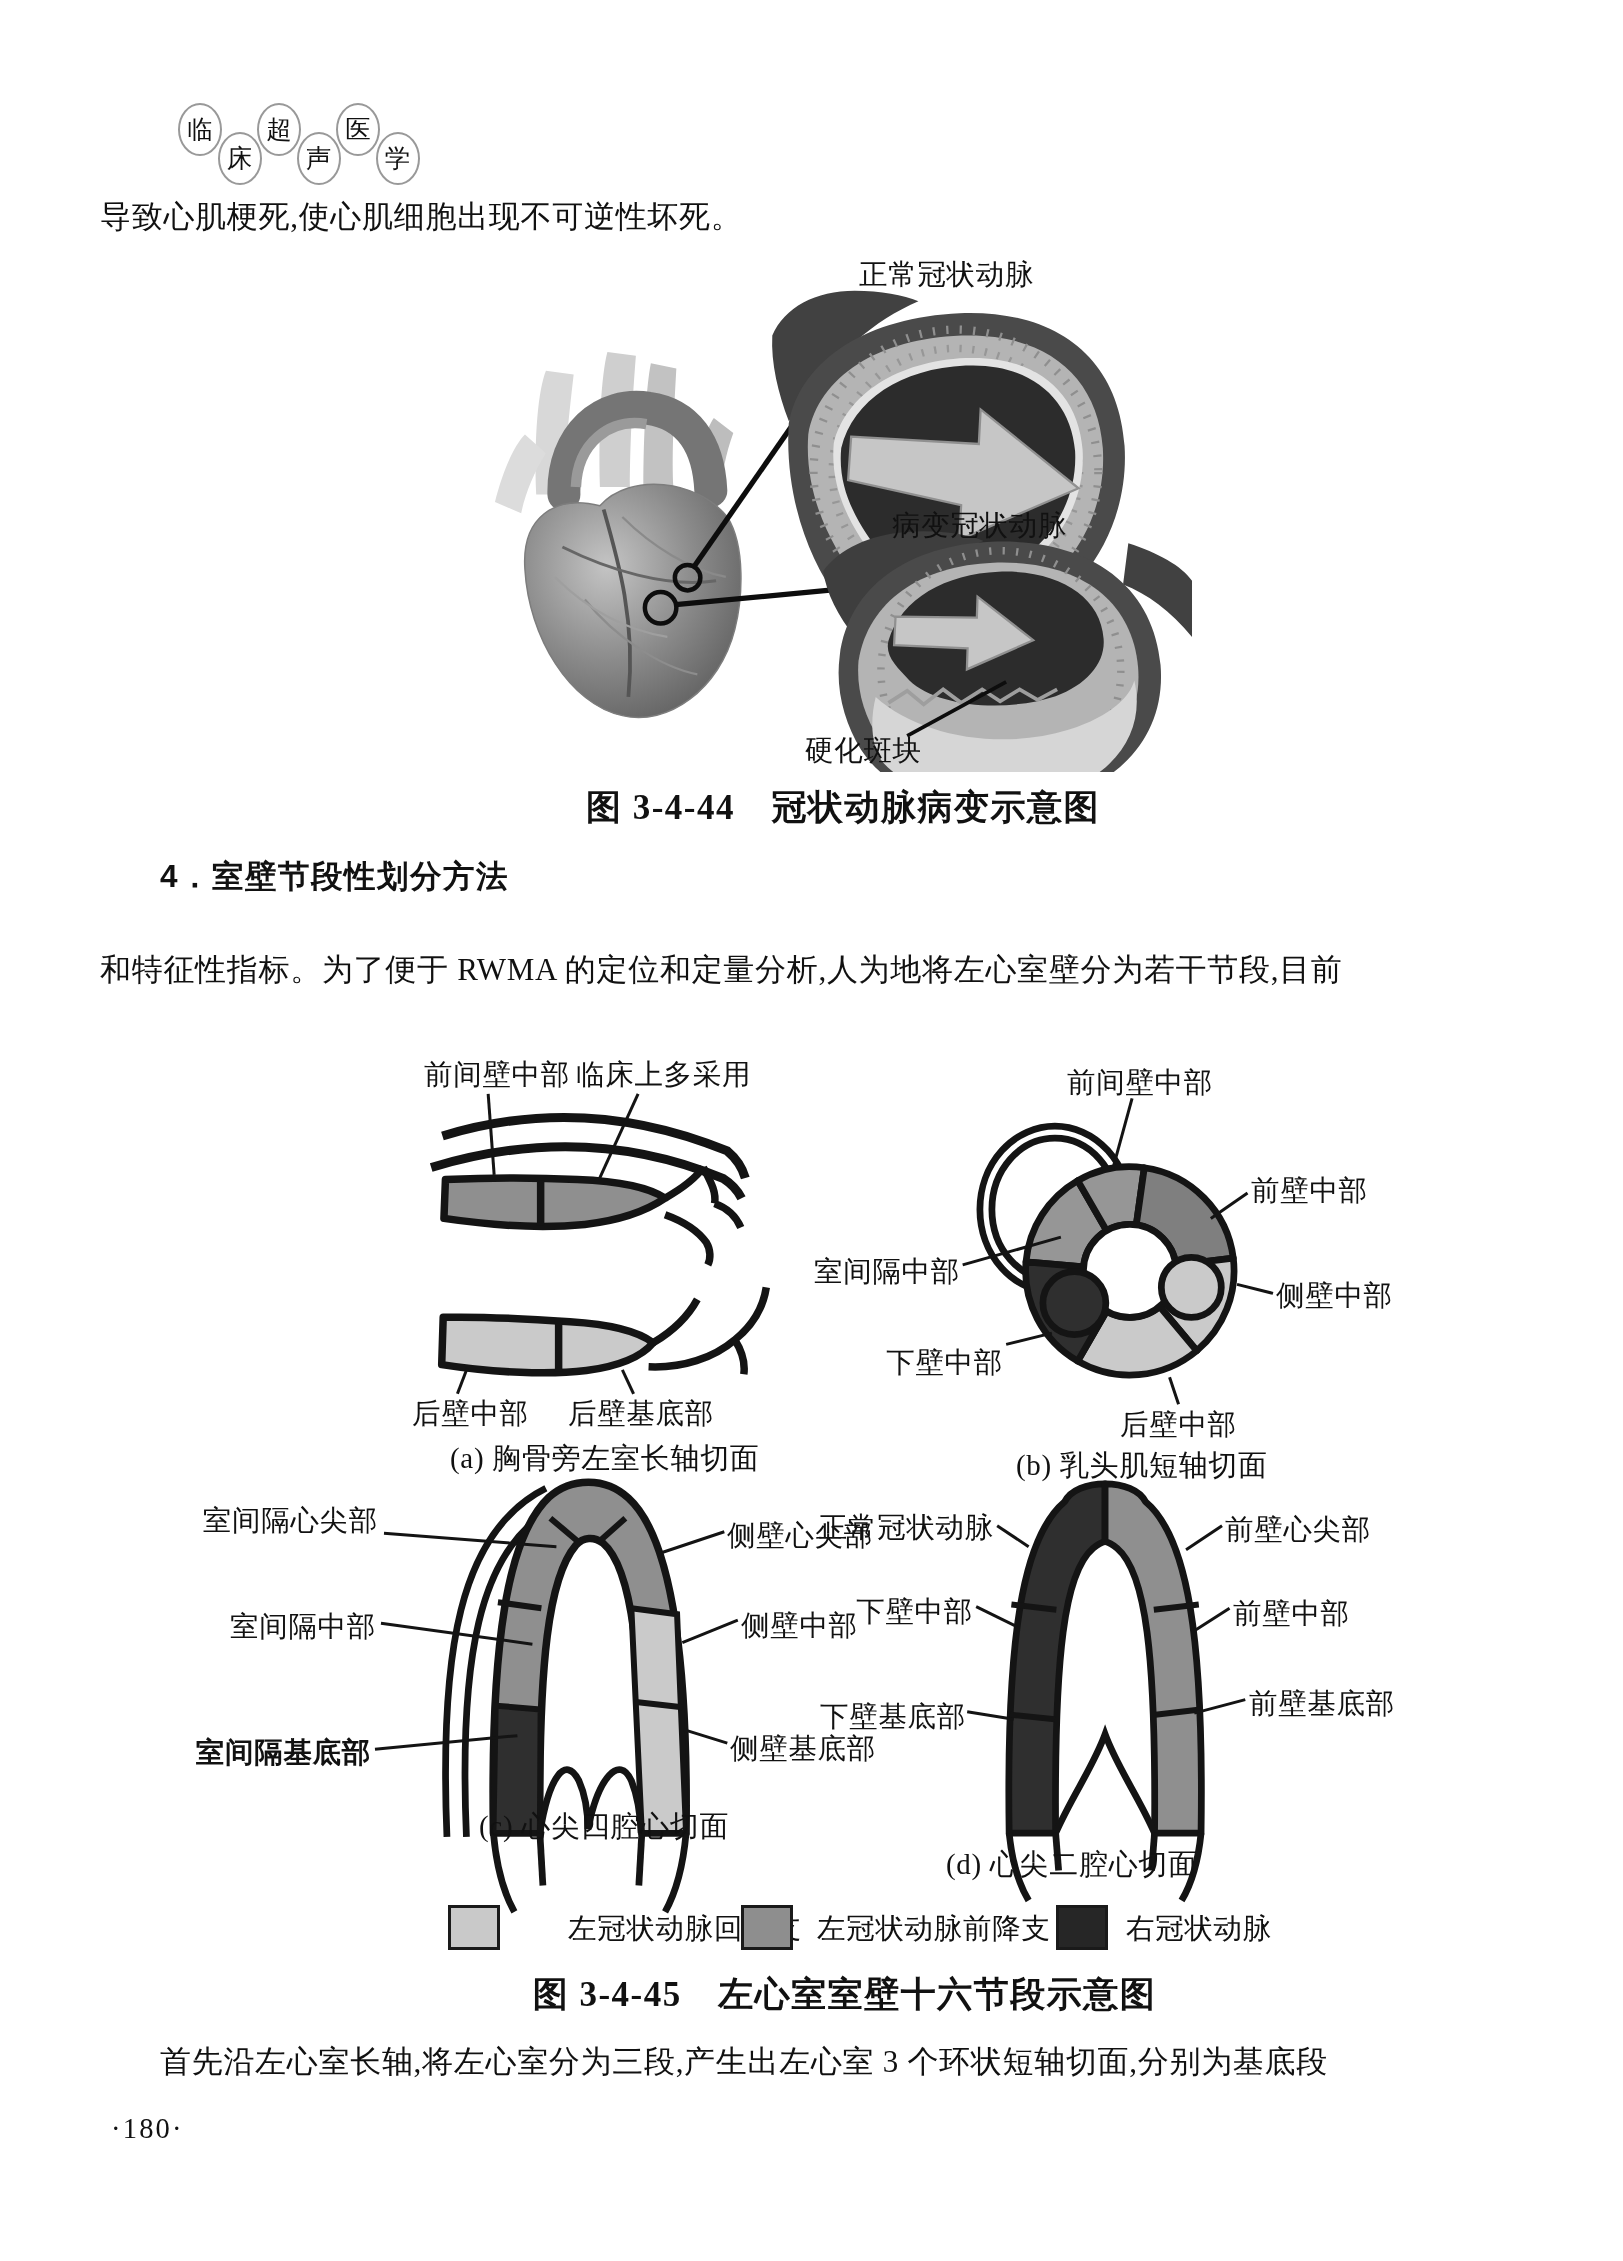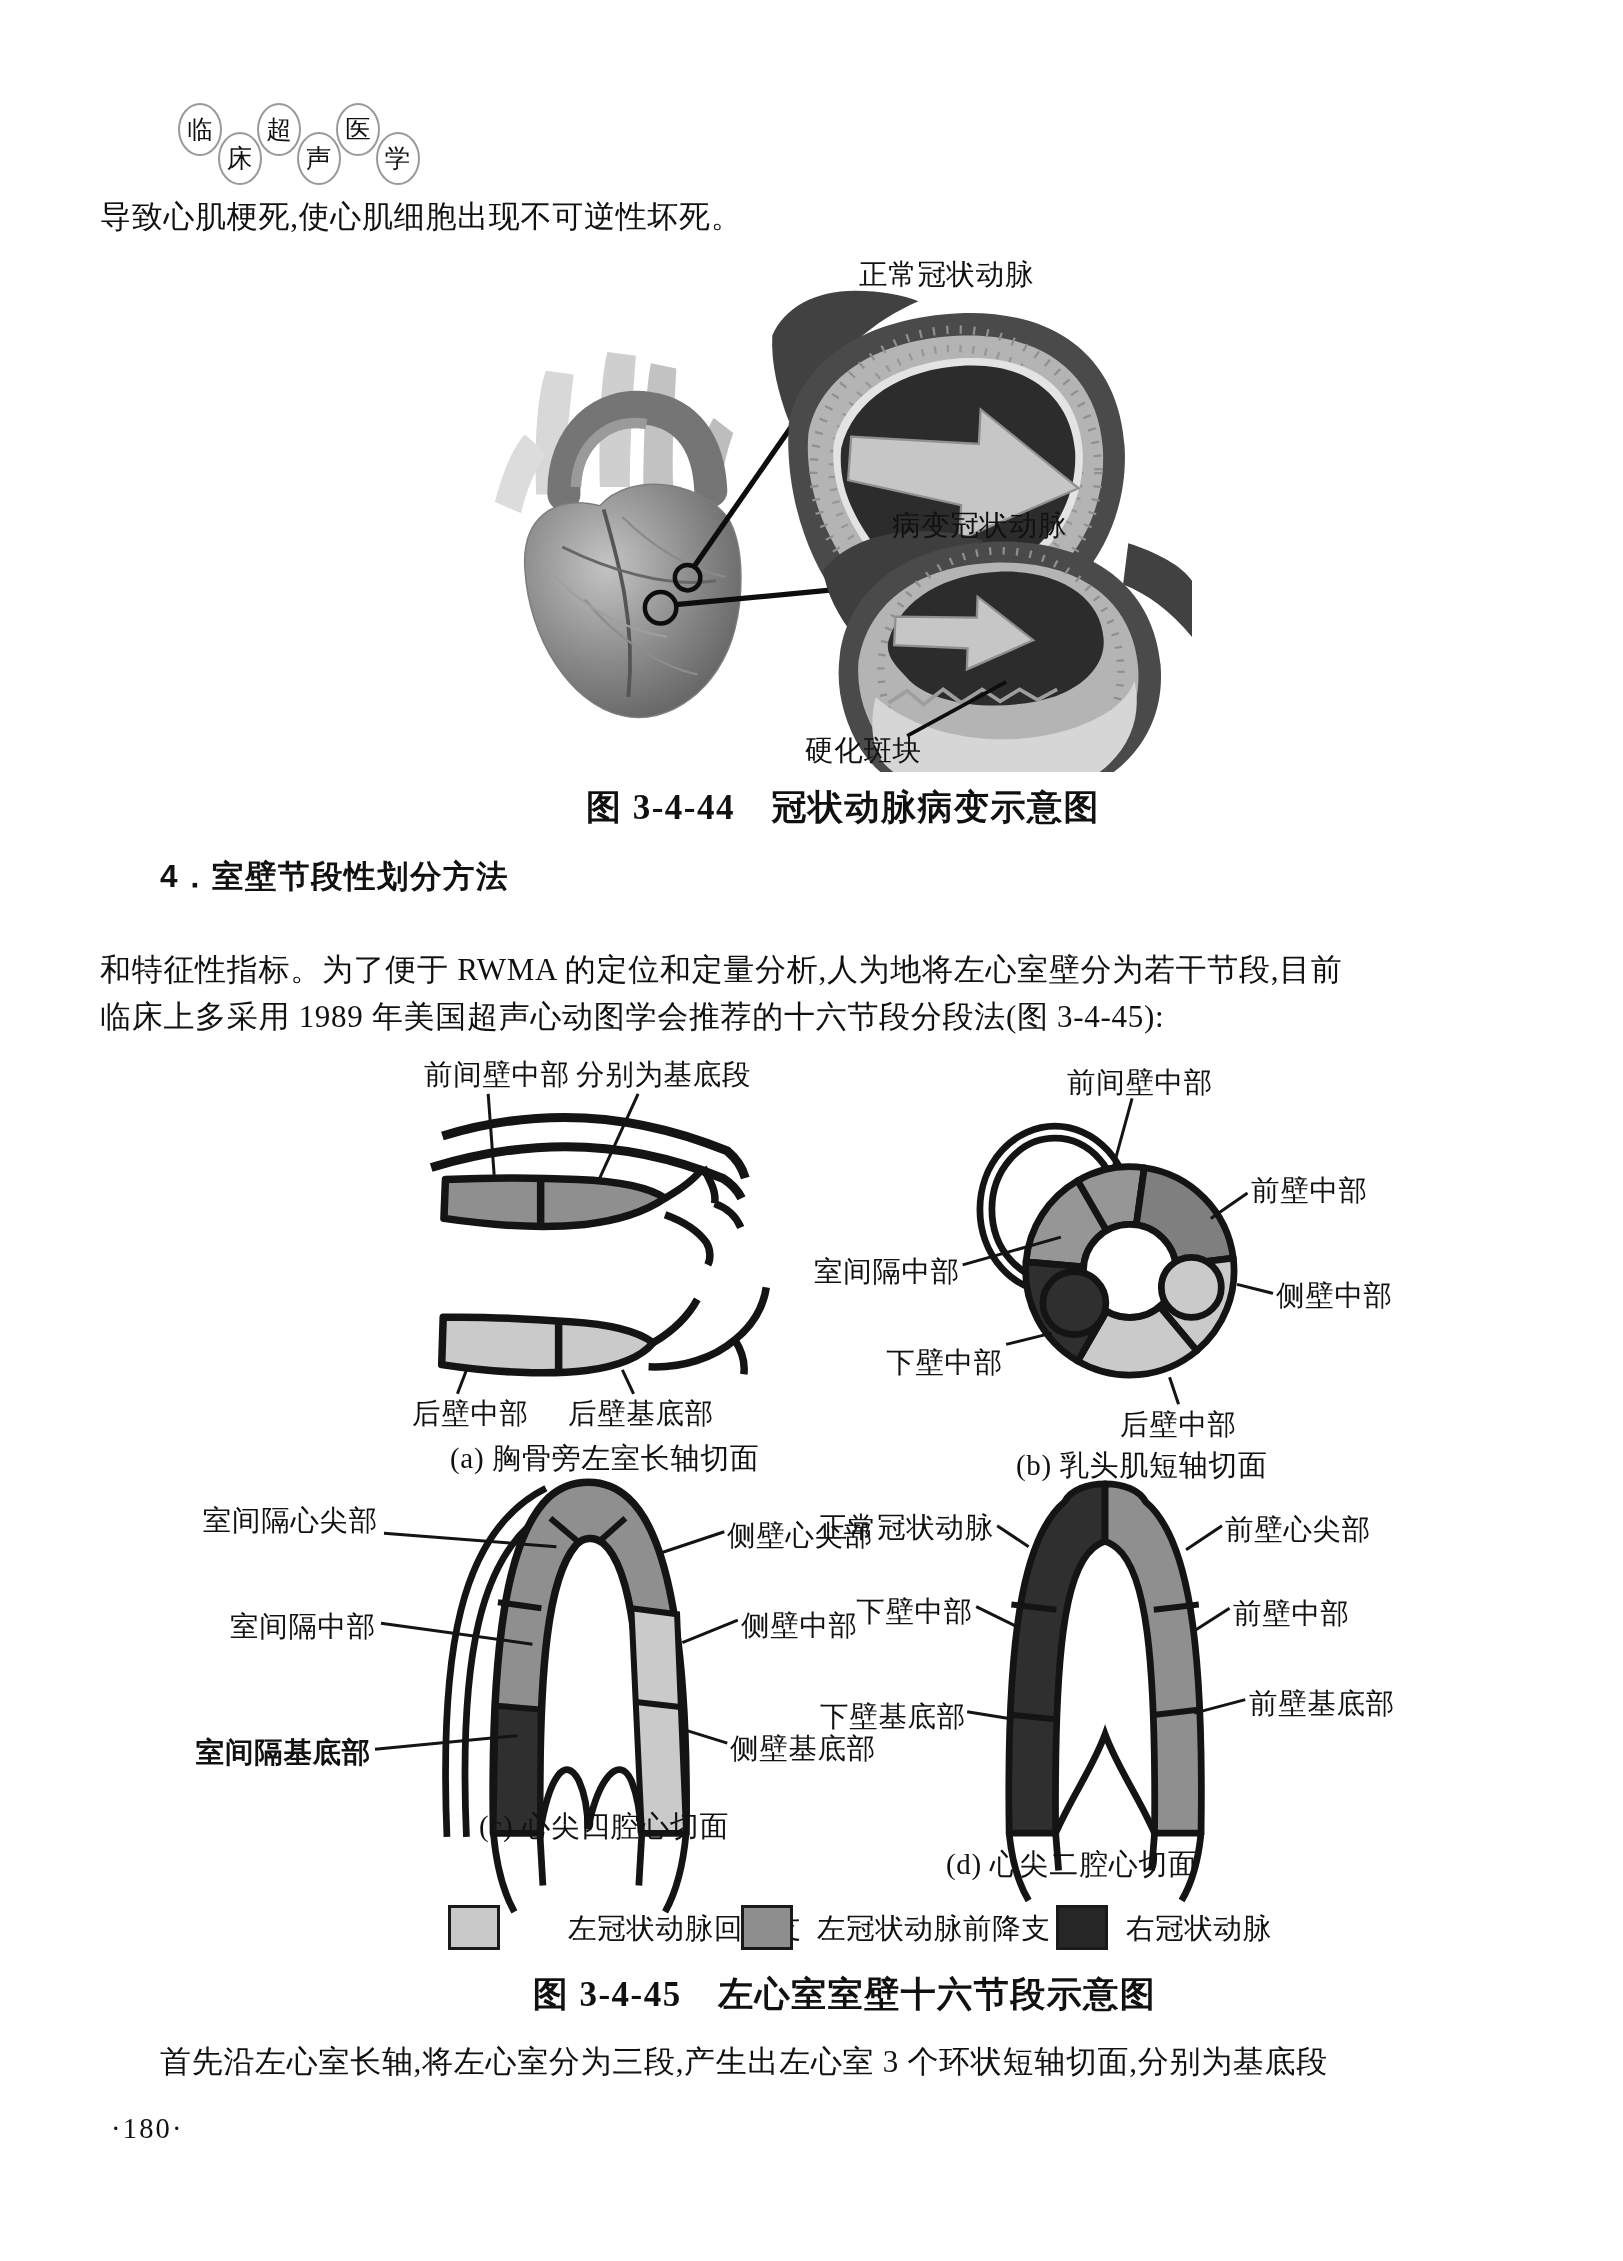--- a/index.html
+++ b/index.html
@@ -95,21 +95,20 @@
       <line x1="610" y1="652" x2="742" y2="580" stroke="#0d0d0d" stroke-width="5"></line>
     </g>
   </svg>
   <div class="abs fig-label" style="left:859px;top:256px;">正常冠状动脉</div>
   <div class="abs fig-label" style="left:892px;top:507px;">病变冠状动脉</div>
   <div class="abs fig-label" style="left:805px;top:732px;">硬化斑块</div>
   <div class="abs fig-caption center-row" style="top:784px;">图 3-4-44　冠状动脉病变示意图</div>
 
   <div class="abs heading" style="left:160px;top:856px;">4．室壁节段性划分方法</div>
   <div class="abs body-text" style="left:100px;top:949px;">和特征性指标。为了便于 RWMA 的定位和定量分析,人为地将左心室壁分为若干节段,目前</div>
-  <div class="abs body-text" style="left:100px;top:996px;">临床上多采用 1989 年美国超声心动图学会推荐的十六节段分段法(图 3-4-45):</div>
 
   <div class="abs" style="left:90px;top:1046px;width:1447px;height:967px;">
     <svg style="left:0;top:0;" width="1447" height="967" viewBox="0 0 1930 1290">
 
       <g>
         <path d="M470,120 Q660,62 850,140 C862,150 870,162 874,176" fill="none" stroke="#141414" stroke-width="12"></path>
         <path d="M455,162 Q660,100 845,177 C856,184 864,193 869,203" fill="none" stroke="#141414" stroke-width="12"></path>
         <path d="M474,178 L472,230 C540,240 610,243 660,238 C705,233 742,220 767,203 C745,188 700,180 650,178 C590,175 520,176 474,178 Z" fill="#8f8f8f" stroke="#141414" stroke-width="10" stroke-linejoin="round"></path>
         <line x1="601" y1="179" x2="601" y2="240" stroke="#141414" stroke-width="10"></line>
         <path d="M767,203 C790,190 808,176 818,162 M818,162 C826,178 836,194 833,210 M833,210 C850,216 862,228 868,242" fill="none" stroke="#141414" stroke-width="10"></path>
@@ -182,21 +181,21 @@
         <line x1="1210" y1="640" x2="1252" y2="668" stroke="#141414" stroke-width="4"></line>
         <line x1="1182" y1="748" x2="1237" y2="775" stroke="#141414" stroke-width="4"></line>
         <line x1="1170" y1="888" x2="1232" y2="898" stroke="#141414" stroke-width="4"></line>
         <line x1="1510" y1="640" x2="1462" y2="672" stroke="#141414" stroke-width="4"></line>
         <line x1="1520" y1="750" x2="1470" y2="782" stroke="#141414" stroke-width="4"></line>
         <line x1="1541" y1="872" x2="1473" y2="890" stroke="#141414" stroke-width="4"></line>
       </g>
     </svg>
 
     <div class="abs fig-label" style="left:334px;top:9.7px;">前间壁中部</div>
-    <div class="abs fig-label" style="left:486px;top:9.7px;">分别为基底段</div>
+    <div class="abs fig-label" style="left:486px;top:9.7px;">临床上多采用</div>
     <div class="abs fig-label" style="left:322px;top:349px;">后壁中部</div>
     <div class="abs fig-label" style="left:478px;top:349px;">后壁基底部</div>
     <div class="abs sub-caption" style="left:360px;top:393px;">(a) 胸骨旁左室长轴切面</div>
 
     <div class="abs fig-label" style="left:977px;top:18px;">前间壁中部</div>
     <div class="abs fig-label" style="left:1161px;top:126px;">前壁中部</div>
     <div class="abs fig-label" style="right:577px;top:207px;">室间隔中部</div>
     <div class="abs fig-label" style="left:1186px;top:231px;">侧壁中部</div>
     <div class="abs fig-label" style="right:534px;top:298px;">下壁中部</div>
     <div class="abs fig-label" style="left:1030px;top:360px;">后壁中部</div>

